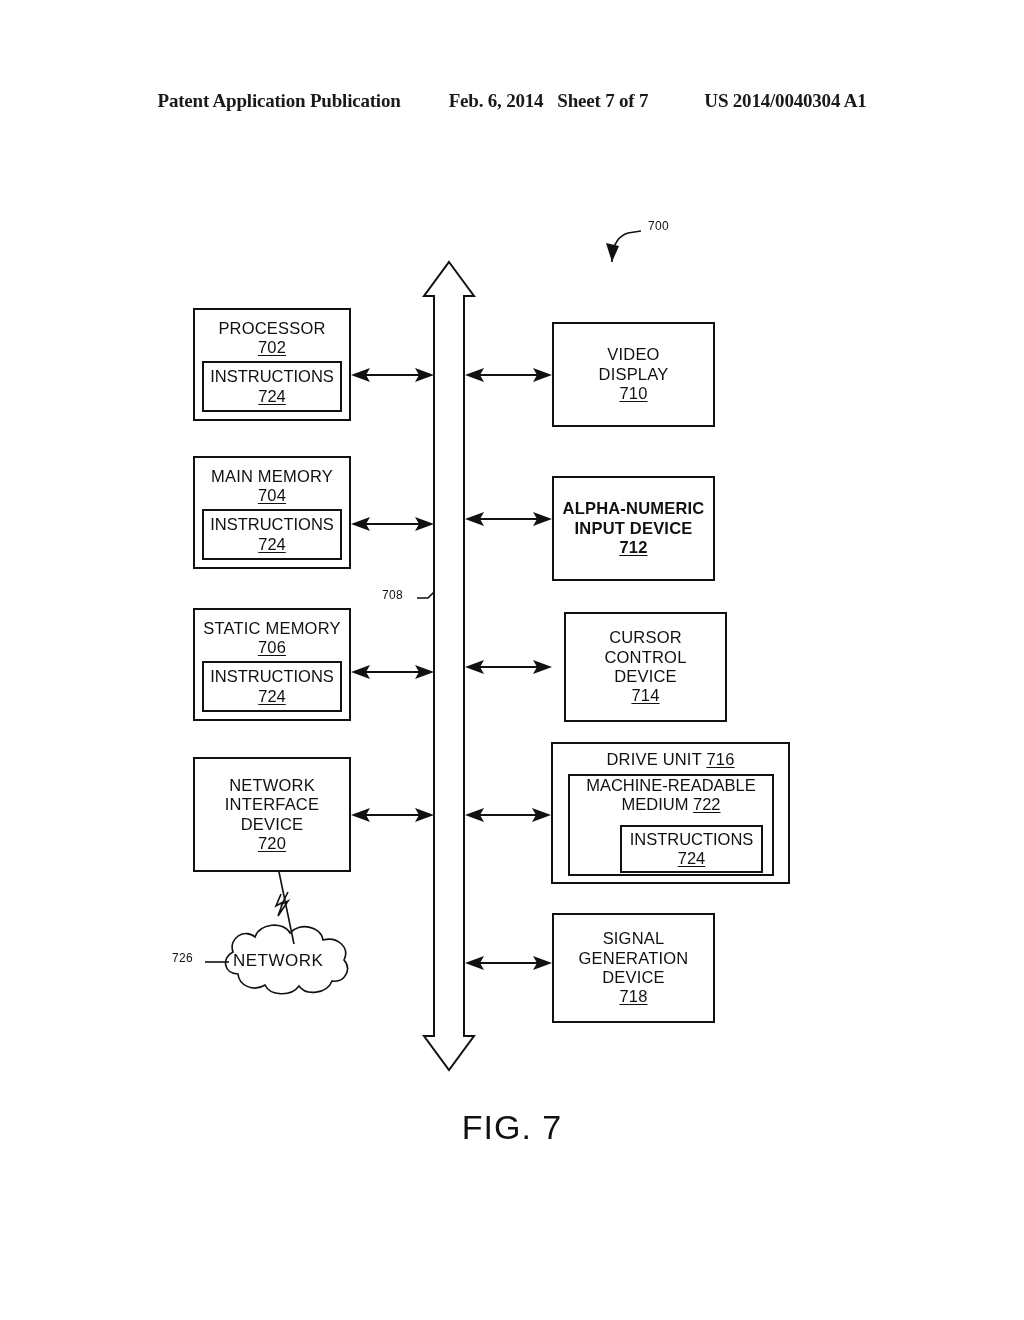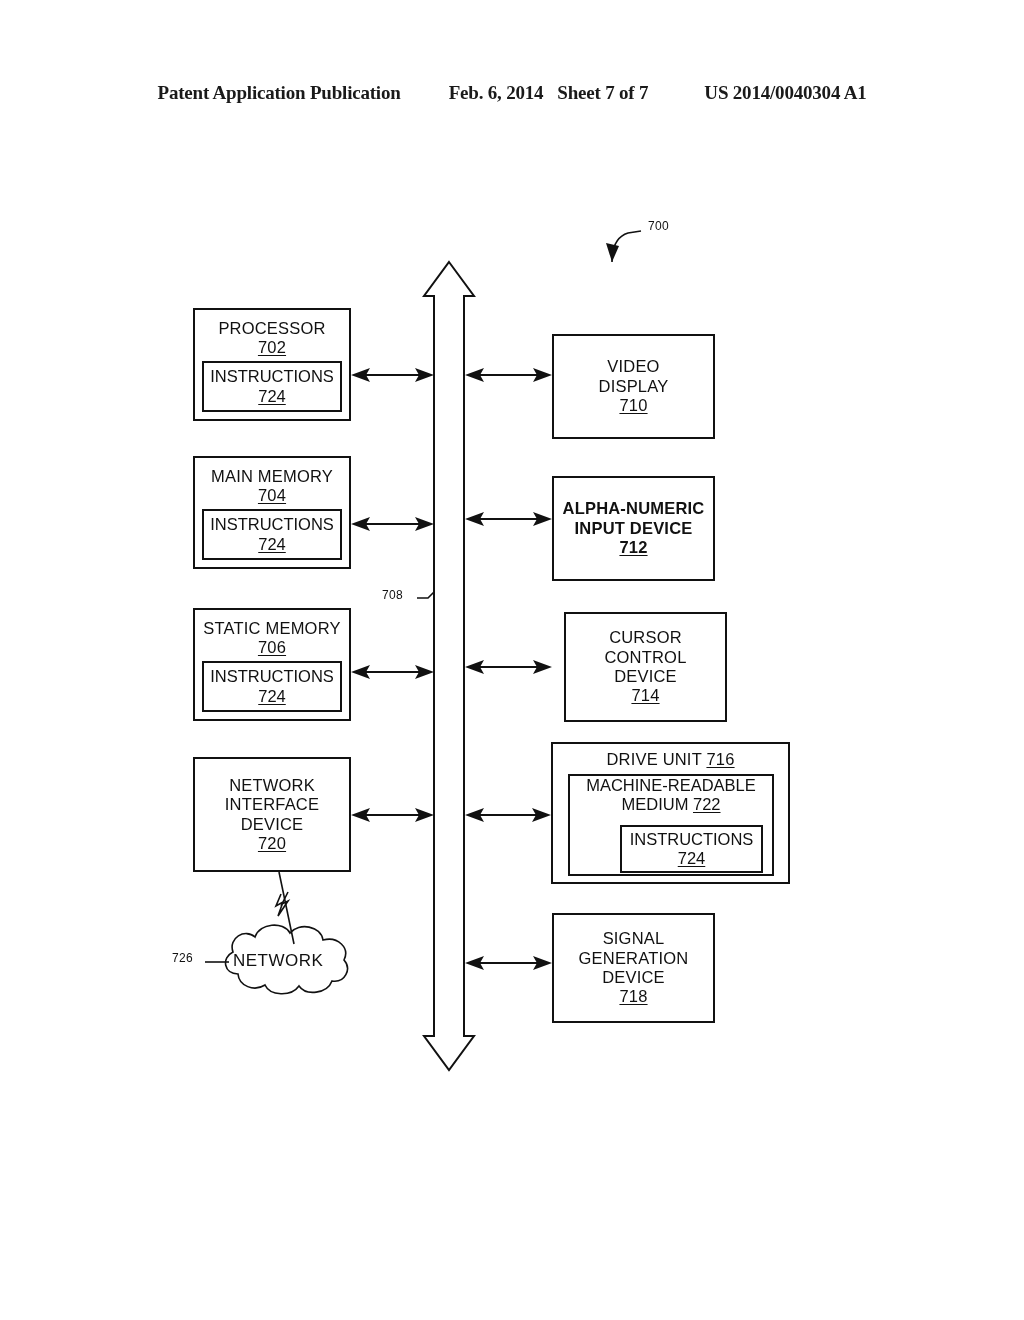--- a/index.html
+++ b/index.html
@@ -19,21 +19,21 @@
 
   
   #header {
     position: absolute;
     left: 0;
     top: 82px;
     width: 1024px;
     height: 30px;
     display: flex;
     flex-direction: row;
-    align-items: flex-start;
+    align-items: flex-end;
     justify-content: center;
     font-family: "Liberation Serif", serif;
     font-weight: bold;
     font-size: 19px;
     letter-spacing: -0.2px;
     white-space: nowrap;
   }
   #header .h-pub   { margin-right: 48px; }
   #header .h-date  { margin-right: 14px; }
   #header .h-sheet { margin-right: 56px; }
@@ -162,21 +162,21 @@
     <span class="ref-u">724</span>
   </div>
 
   <div class="box" style="left:193px; top:757px; width:158px; height:115px;">
     <span class="ttl">NETWORK</span>
     <span class="ttl">INTERFACE</span>
     <span class="ttl">DEVICE</span>
     <span class="ref-u">720</span>
   </div>
 
-  <div class="box" style="left:552px; top:322px; width:163px; height:105px;margin-top:12px;">
+  <div class="box" style="left:552px; top:322px; width:163px; height:105px;">
     <span class="ttl">VIDEO</span>
     <span class="ttl">DISPLAY</span>
     <span class="ref-u">710</span>
   </div>
 
   <div class="box" style="left:552px; top:476px; width:163px; height:105px;font-weight:bold;">
     <span class="ttl">ALPHA-NUMERIC</span>
     <span class="ttl">INPUT DEVICE</span>
     <span class="ref-u">712</span>
   </div>
@@ -205,20 +205,21 @@
     <span class="ttl">GENERATION</span>
     <span class="ttl">DEVICE</span>
     <span class="ref-u">718</span>
   </div>
 
   <div class="reflabel" style="left:648px; top:219px;">700</div>
   <div class="reflabel" style="left:382px; top:588px;">708</div>
   <div class="reflabel" style="left:172px; top:951px;">726</div>
   <div class="reflabel" style="left:233px; top:951px; font-size:17px; letter-spacing:0.5px;">NETWORK</div>
 
+  <div id="fig-caption">FIG. 7</div>
 
   <svg id="vector" viewBox="0 0 1024 1320">
 
     <path class="hollow" d="M 449,262
              L 474,296
              L 464,296
              L 464,1036
              L 474,1036
              L 449,1070
              L 424,1036

